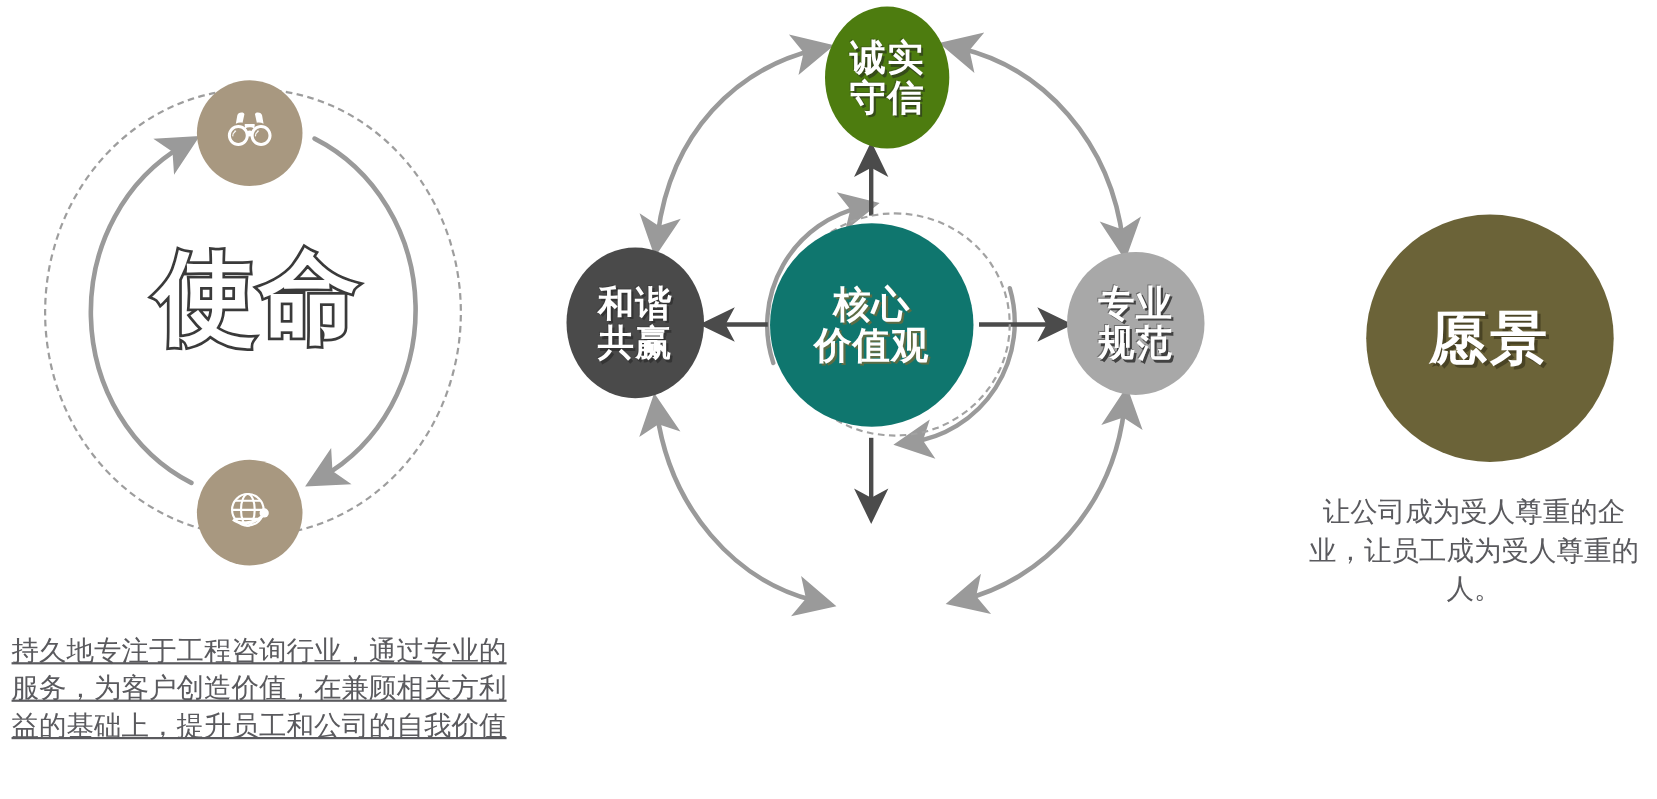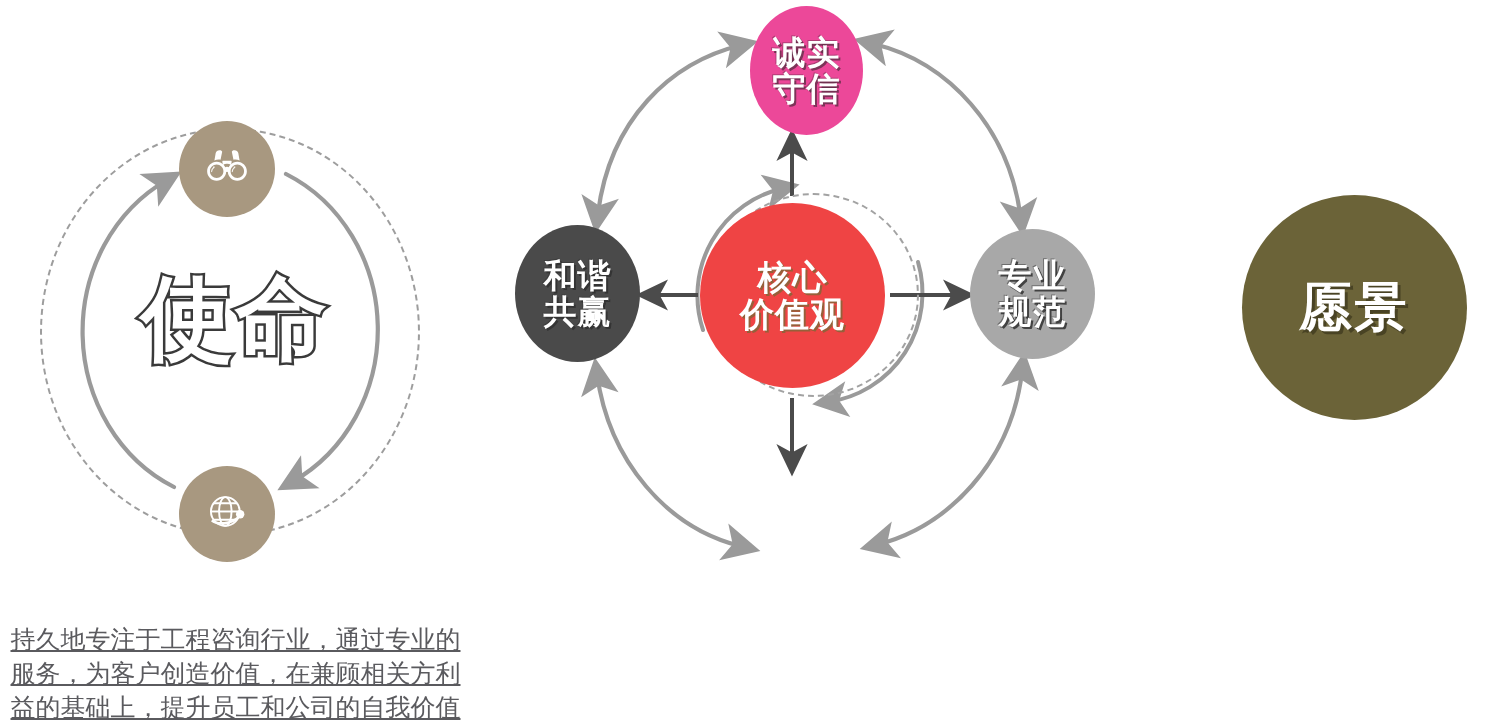--- a/index.html
+++ b/index.html
@@ -7,21 +7,21 @@
   body{
     width:1506px;height:726px;
     background:#ffffff;
     font-family:"Liberation Sans","DejaVu Sans",sans-serif;
     overflow:hidden;
     position:relative;
   }
   .stage{position:absolute;left:0;top:0;width:1506px;height:726px;}
 
   
-  #mission-panel{position:absolute;left:0;top:0;width:470px;height:566px;margin-top:48px;}
+  #mission-panel{position:absolute;left:0;top:0;width:470px;height:566px;}
 
   .mission-ring-dashed{
     position:absolute;left:40px;top:80px;width:376px;height:404px;
     border:2.5px dashed #9d9d9d;border-radius:50%;
   }
   .mission-arcs{position:absolute;left:24px;top:64px;width:410px;height:436px;}
 
   .icon-bubble{
     width:96px;height:96px;background:#a89880;border-radius:50%;
     display:flex;align-items:center;justify-content:center;
@@ -60,24 +60,24 @@
     color:#fff;font-weight:bold;
     font-size:33px;line-height:1.08;letter-spacing:1px;
     text-shadow:
        2px 2px 0 rgba(35,35,35,.55),
       -1px -1px 0 rgba(35,35,35,.30);
     font-family:"DejaVu Sans","Liberation Sans",sans-serif;
     text-align:center;
   }
   #node-core{
     left:230px;top:203px;width:185px;height:185px;
-    background:#ef4444;font-size:34px;
+    background:#0f766e;font-size:34px;
     text-shadow:2px 2px 0 rgba(120,105,55,.75);
   }
-  #node-top{ left:280px;top:6px;  width:113px;height:129px;background:#ec4899;}
+  #node-top{ left:280px;top:6px;  width:113px;height:129px;background:#4d7c0f;}
   #node-right{left:500px;top:229px;width:125px;height:130px;background:#a8a8a8;
               text-shadow:2px 2px 0 rgba(40,40,40,.8),-1px -1px 0 rgba(40,40,40,.45);}
   #node-bottom{left:283px;top:470px;width:113px;height:125px;background:#7c90a8;}
   #node-left{ left:45px; top:225px;width:125px;height:137px;background:#4a4a4a;}
 
   .dashring{
     position:absolute;left:238px;top:193px;width:207px;height:200px;
     border:2.5px dashed #a2a2a2;border-radius:50%;
   }
   .center-svg{position:absolute;left:0;top:0;width:700px;height:726px;}
@@ -216,15 +216,16 @@
         <span>核心</span><br>
         <span>价值观</span>
       </span>
     </div>
   </div>
 
   <div id="vision-panel">
     <div id="node-vision">
       <span>愿景</span>
     </div>
+    <div id="vision-desc">让公司成为受人尊重的企业，让员工成为受人尊重的人。</div>
   </div>
 
 </div>
 
 </body></html>

